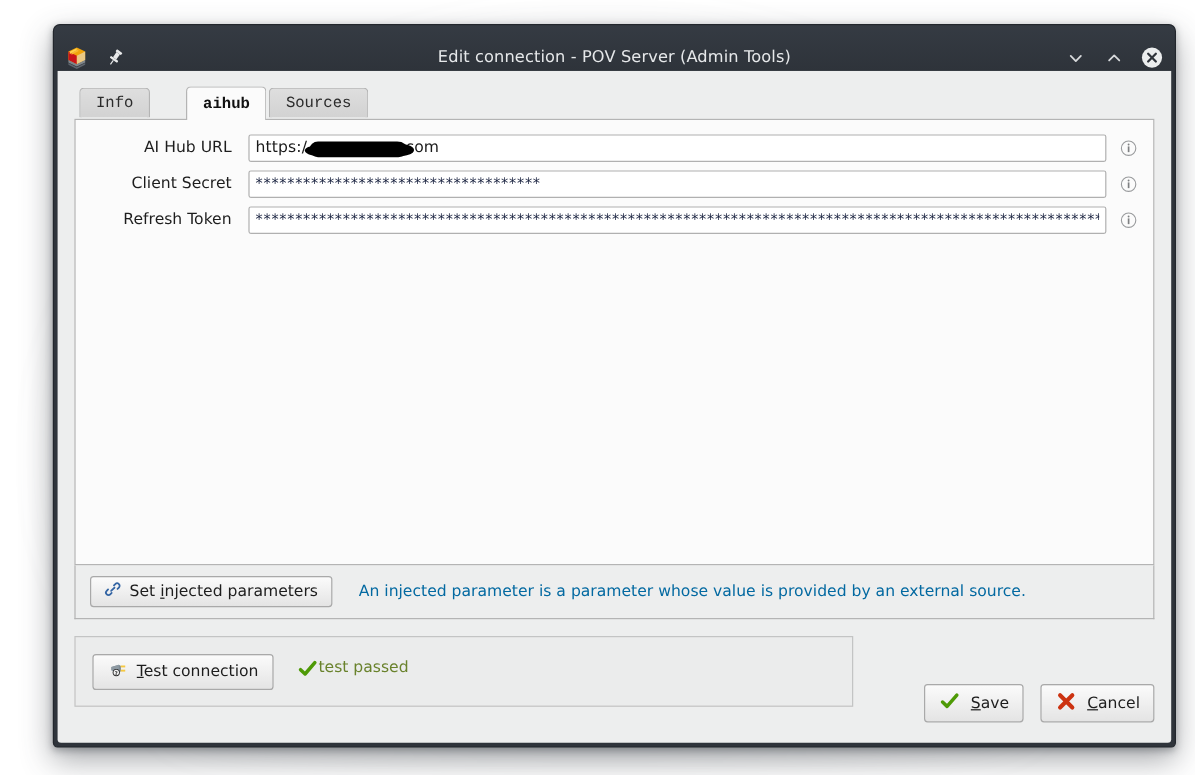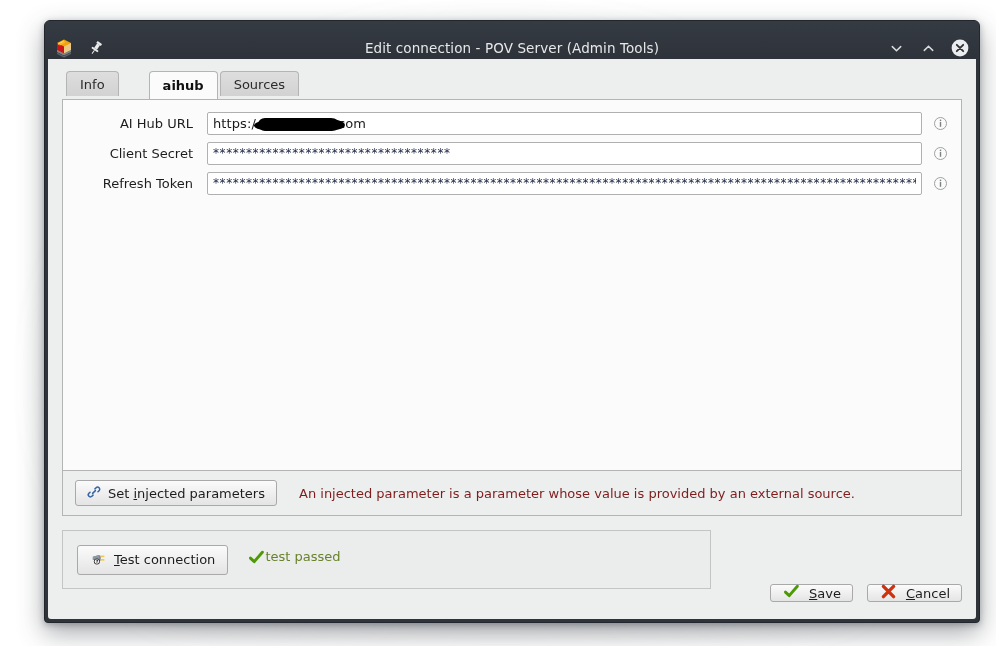--- a/index.html
+++ b/index.html
@@ -75,25 +75,26 @@
     margin: 0 3px 3px 3px;
     border-radius: 0 0 3px 3px;
     display: flex;
     flex-direction: column;
     padding: 12px 14px 13px 14px;
   }
 
   
   .tabbar {
     display: flex;
-    align-items: flex-start;
+    align-items: center;
     height: 28px;
     margin-left: 4px;
     position: relative;
     z-index: 3;
+    font-family: Liberation Mono, monospace;
   }
   .tab {
     height: 25px;
     padding: 0 13px;
     display: flex;
     align-items: center;
     font-size: 13px;
     color: #2b2b2b;
     background: linear-gradient(#dedede, #d2d2d2);
     border: 1px solid #b4b4b4;
@@ -213,21 +214,21 @@
     border: 1px solid #a9a9a9;
     border-radius: 3px;
     font-size: 13px;
     color: #1d1d1d;
     cursor: default;
     white-space: nowrap;
   }
   .hint {
     margin-left: 22px;
     font-size: 13px;
-    color: #7f1d1d;
+    color: #0369a1;
   }
   .mn { text-decoration: underline; }
 
   
   .bottom {
     flex: 1 1 auto;
     display: flex;
     align-items: flex-start;
     padding-top: 14px;
     gap: 10px;
@@ -251,21 +252,21 @@
   .test-msg { font-size: 13px; color: #69822c; }
   .actions {
     margin-left: auto;
     display: flex;
     align-items: flex-end;
     gap: 14px;
     align-self: flex-end;
     padding-bottom: 4px;
   }
   .btn-action {
-    height: 18px;
+    height: 32px;
     min-width: 82px;
     justify-content: center;
     gap: 9px;
     font-size: 13px;
     padding-left: 12px;
   }
   svg { overflow: visible; }
 </style>
 </head>
 <body>

